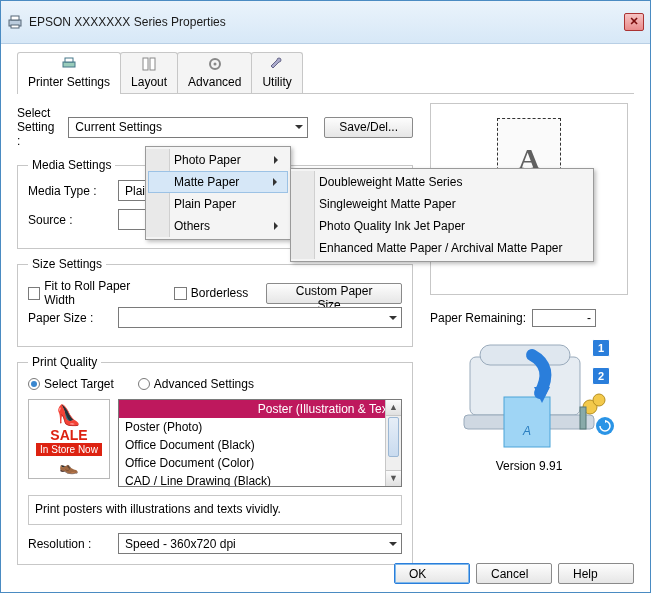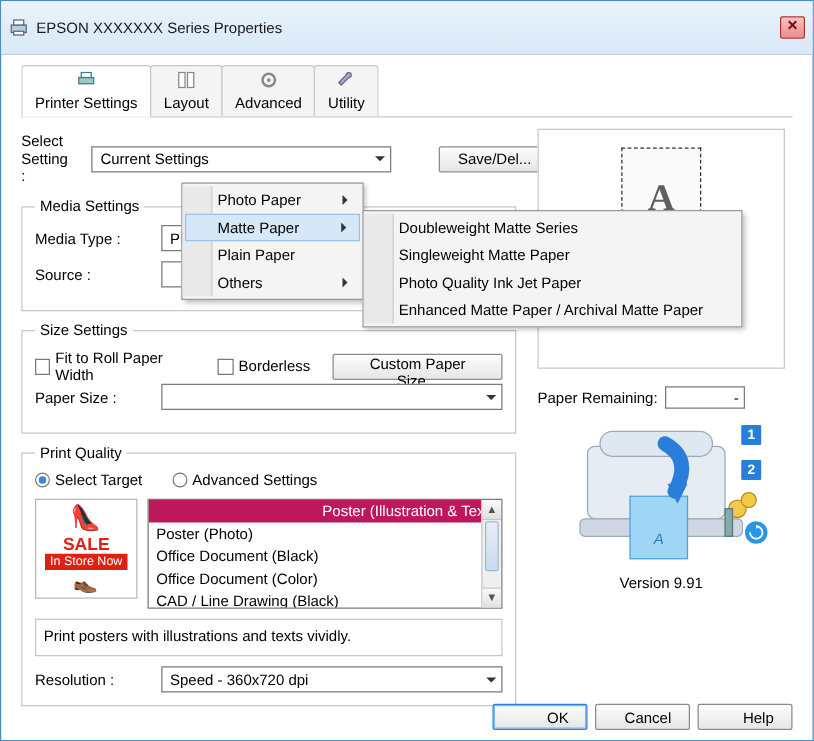--- a/index.html
+++ b/index.html
@@ -14,21 +14,21 @@
 
 .content { padding: 8px 16px 4px 16px; }
 
 .tabs { display:flex; gap:0; border-bottom:1px solid #c7c7c7; }
 .tab { display:flex; align-items:center; gap:4px; padding:4px 10px; border:1px solid #c7c7c7; border-bottom:none; background:#f4f4f4; cursor:pointer; margin-right:-1px; border-top-left-radius:3px; border-top-right-radius:3px;flex-direction:column; }
 .tab.active { background:#fff; position:relative; z-index:2; }
 .tab.active::after { content:''; position:absolute; left:0; right:0; bottom:-1px; height:1px; background:#fff; }
 .tab .ticon { width:14px; height:14px; }
 .tab .ticon svg { width:14px;height:14px; }
 
-.row { display:flex; align-items:center; gap:19px; }
+.row { display:flex; align-items:center; gap:8px; }
 .sel-row { margin:12px 0 10px 0; }
 .sel-row .lbl { width:94px; }
 .select { flex:1; height:21px; border:1px solid #7a7a7a; background:#fff; display:flex; align-items:center; padding:0 18px 0 6px; position:relative; cursor:pointer; }
 .select::after { content:''; position:absolute; right:4px; top:50%; margin-top:-2px; border:4px solid transparent; border-top-color:#333; }
 .btn { height:21px; padding: 0 14px; border:1px solid #8a8a8a; background:linear-gradient(#fdfdfd,#e6e6e6); cursor:pointer; border-radius:2px; }
 
 fieldset { border:1px solid #c7c7c7; padding:8px 10px 10px 10px; margin-bottom:8px; }
 legend { padding:0 4px; }
 
 .media .row { margin-bottom:8px; }
@@ -74,21 +74,21 @@
 .badge.b2 { top:30px; right:4px; }
 .version { text-align:center; margin-top:4px; }
 .refresh { position:absolute; right:0; bottom:20px; width:18px;height:18px; border-radius:50%; background:#2a94e6; display:flex; align-items:center; justify-content:center; cursor:pointer; }
 .refresh svg { width:12px;height:12px; }
 
 .bottom-row { display:flex; align-items:center; gap:14px; margin-top:6px; }
 .bottom-row .btn { width:130px; }
 .bottom-row .checkbox { margin-left:auto; }
 
 .dlg-buttons { position:absolute; bottom:8px; right:16px; display:flex; gap:6px; }
-.dlg-buttons .btn { width:76px; text-align:right;margin-top:37px; }
+.dlg-buttons .btn { width:76px; text-align:left;margin-top:37px; }
 .dlg-buttons .btn.ok { border-color:#2a7edb; box-shadow:0 0 0 1px #7fb8ea inset; }
 
 
 .menu { position:absolute; background:#f4f4f4; border:1px solid #9a9a9a; box-shadow:2px 2px 4px rgba(0,0,0,0.25); padding:2px; z-index:50; }
 .menu .mrow { display:flex; align-items:center; height:22px; padding:0 18px 0 26px; position:relative; cursor:pointer; white-space:nowrap; }
 .menu .mrow:hover, .menu .mrow.hov { background:#d6e7f7; border:1px solid #9cc2e5; padding:0 17px 0 25px; }
 .menu .mrow .arrow { position:absolute; right:6px; top:50%; margin-top:-4px; border:4px solid transparent; border-left-color:#333; }
 .menu .gutter { position:absolute; left:0; top:2px; bottom:2px; width:24px; background:#e9e9e9; border-right:1px solid #d0d0d0; }
 
 .main-left { width:396px; }

